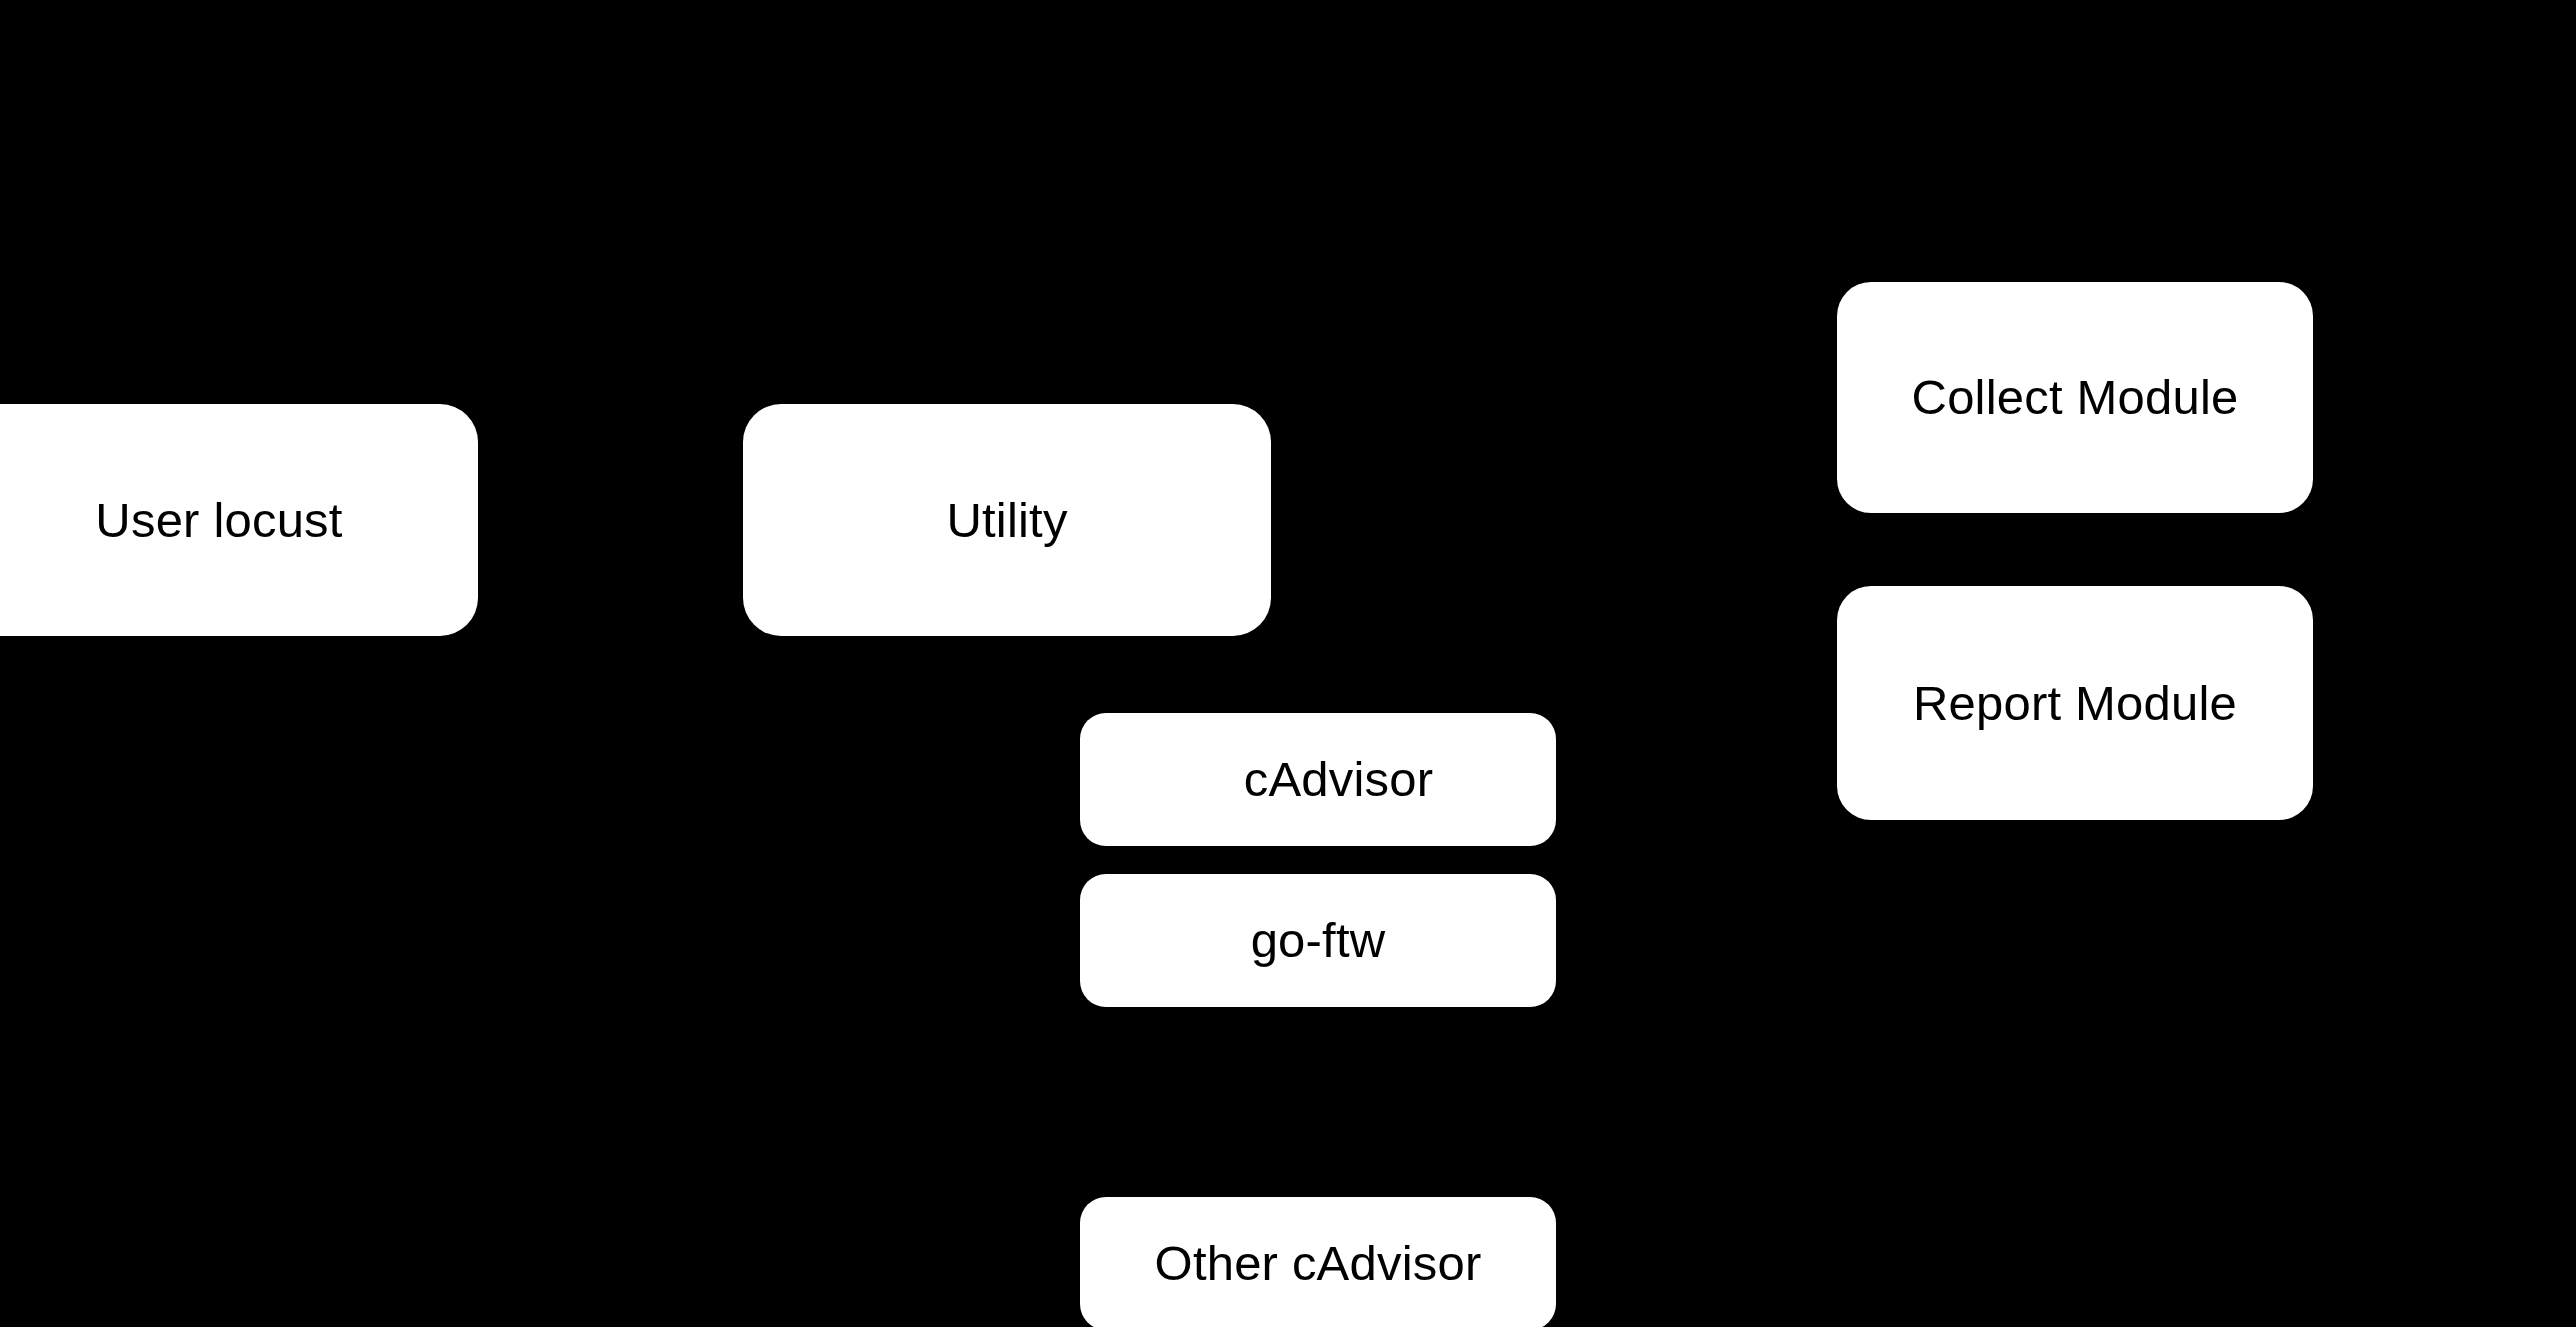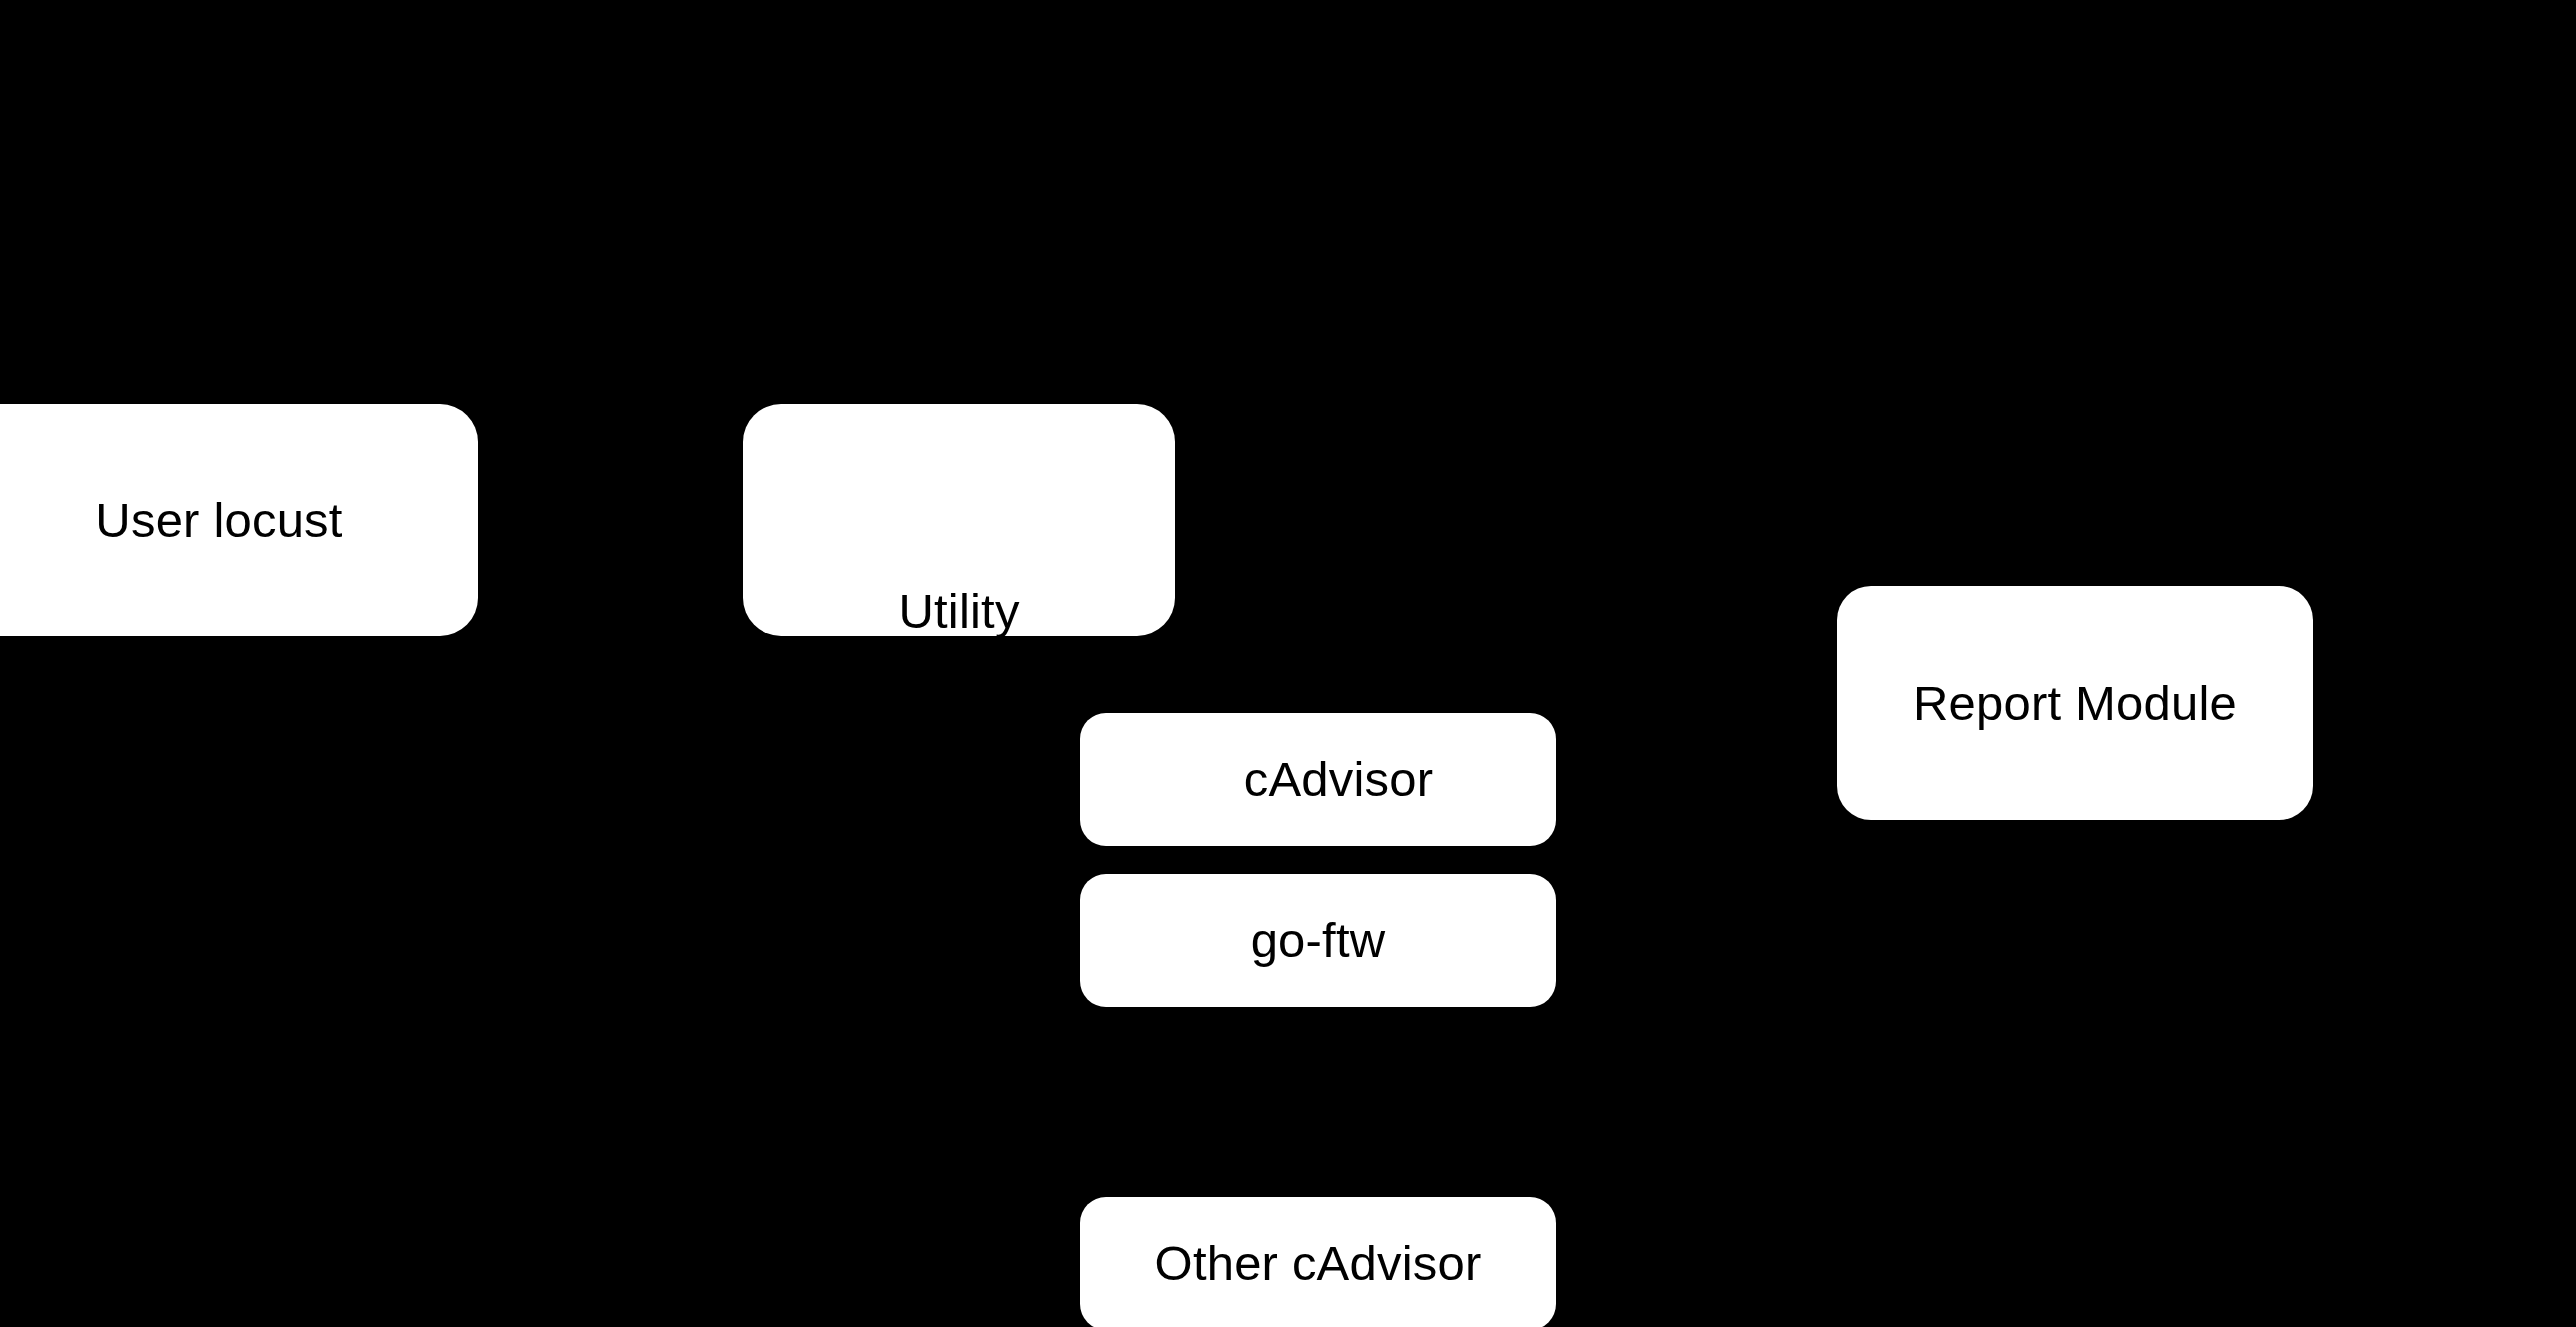--- a/index.html
+++ b/index.html
@@ -38,23 +38,22 @@
   #node-user-inputs {
     left: -40px;
     top: 404px;
     width: 518px;
     height: 232px;
   }
   
   #node-utility {
     left: 743px;
     top: 404px;
-    width: 432px;
+    width: 528px;
     height: 232px;
-    align-items: flex-end;
   }
   
   .util-child {
     left: 1080px;
     width: 476px;
     height: 133px;
     border-radius: 26px;
   }
   #node-cadvisor      { top: 713px; padding-left: 41px;  }
   #node-go-ftw        { top: 874px;  }
@@ -88,19 +87,22 @@
 
   <div class="node util-child" id="node-go-ftw">
     <span class="node-label">go-ftw</span>
   </div>
 
 
   <div class="node util-child" id="node-other-utils">
     <span class="node-label">Other cAdvisor</span>
   </div>
 
+  <div class="node right-node" id="node-collect-module">
+    <span class="node-label">Collect Module</span>
+  </div>
 
   <div class="node right-node" id="node-report-module">
     <span class="node-label">Report Module</span>
   </div>
 
 </div>
 
 
 </body></html>

